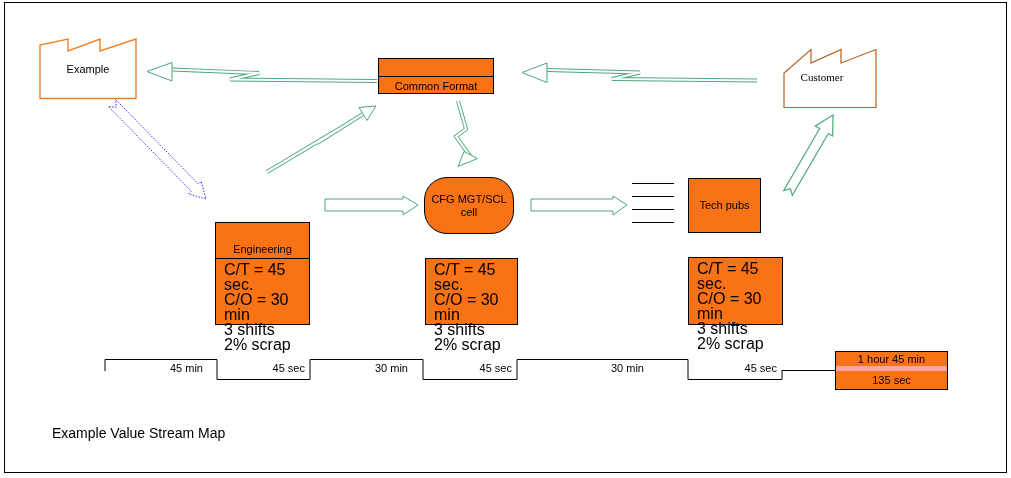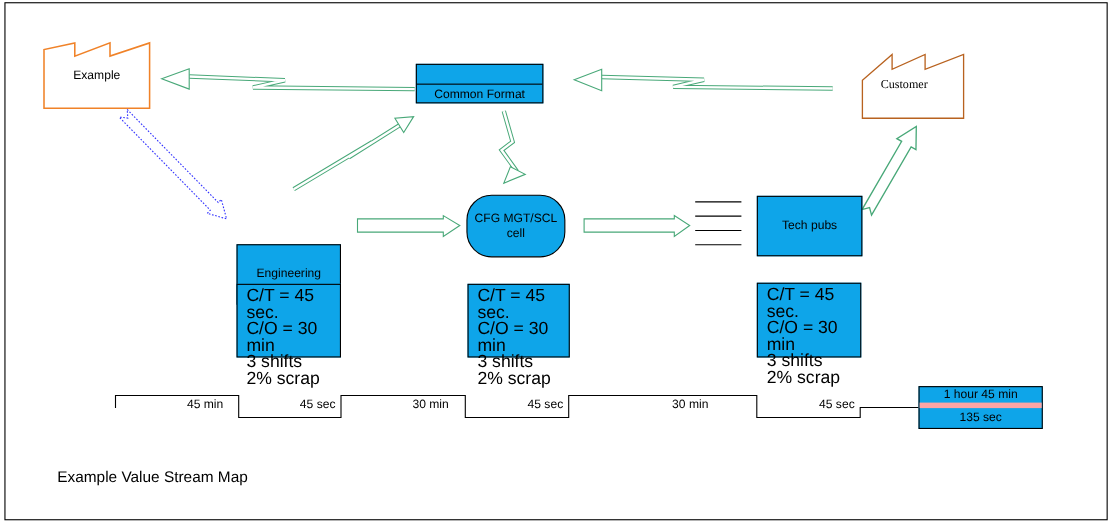--- a/index.html
+++ b/index.html
@@ -1,21 +1,21 @@
 <!DOCTYPE html>
 <html style="--green: #48a878; --blue: #3333ff; --orange: #f08228; --brown: #b8621f;"><head>
 <meta charset="utf-8">
 <style>
   html,body{margin:0;padding:0;background:#fff;}
   #stage{
     position:relative;width:1011px;height:478px;background:#fff;overflow:hidden;
     font-family:"Liberation Sans",sans-serif;color:#000;
   }
   #vector{position:absolute;left:0;top:0;}
-  .box{position:absolute;border:1px solid #000;background:#0ea5e9;box-sizing:border-box;}
+  .box{position:absolute;border:1px solid #000;background:#f97316;box-sizing:border-box;}
   .proc{display:flex;flex-direction:column;align-items:center;justify-content:center;
         text-align:center;font-size:11px;line-height:13px;}
   .data-box{font-size:16px;line-height:15px;padding:3px 0 0 8px;}
   .cell{display:flex;align-items:center;justify-content:center;font-size:11px;box-sizing:border-box;}
   .factory-label{position:absolute;text-align:center;font-size:11px;}
   .tl-label{position:absolute;top:362px;width:84px;text-align:right;font-size:11px;}
   #title{position:absolute;left:52px;top:425px;font-size:14px;}
   
   .zig-outer{fill:none;stroke:var(--green);stroke-width:4;stroke-linejoin:miter;}
   .zig-inner{fill:none;stroke:#fff;stroke-width:2.2;stroke-linejoin:miter;}
@@ -93,21 +93,21 @@
 
   <div class="box proc" style="left:215px;top:178px;width:95px;height:55px;margin-top:44px;">
     <div>Engineering</div>
   </div>
 
   <div class="box proc" style="left:424px;top:177px;width:90px;height:57px;border-radius:23px;">
     <div>CFG MGT/SCL</div>
     <div>cell</div>
   </div>
 
-  <div class="box proc" style="left:688px;top:178px;width:96px;height:55px;text-align:right;">
+  <div class="box proc" style="left:688px;top:178px;width:73px;height:55px;text-align:right;">
     <div>Tech pubs</div>
   </div>
 
   <div class="box data-box" style="left:215px;top:258px;width:95px;height:67px;">
     <div>C/T = 45 sec.</div>
     <div>C/O = 30 min</div>
     <div>3 shifts</div>
     <div>2% scrap</div>
   </div>
 

